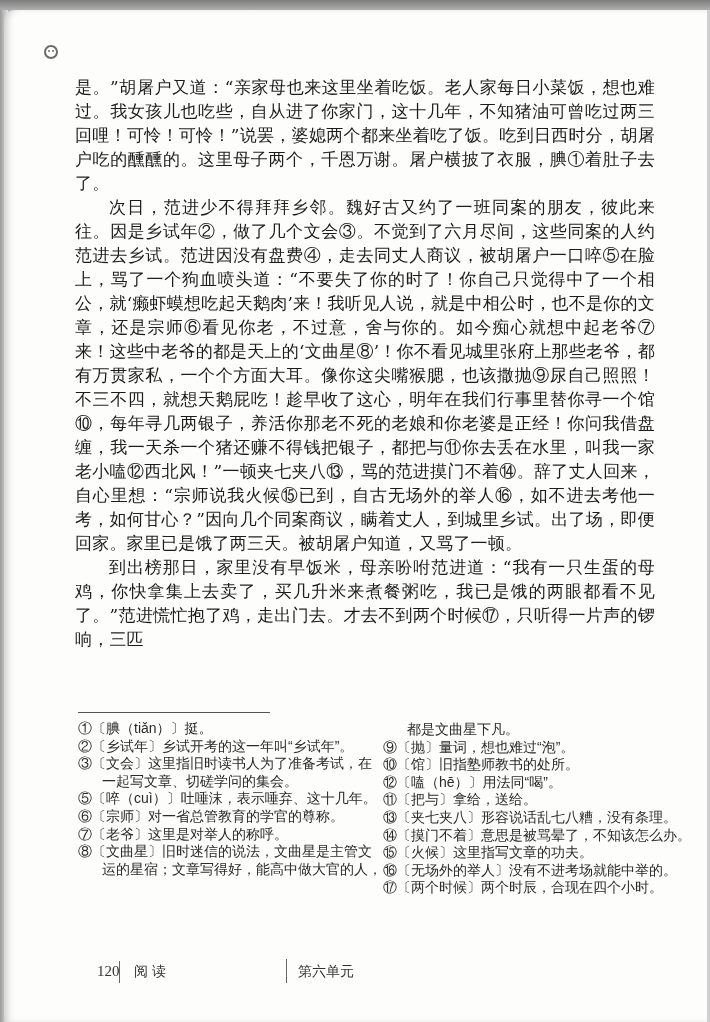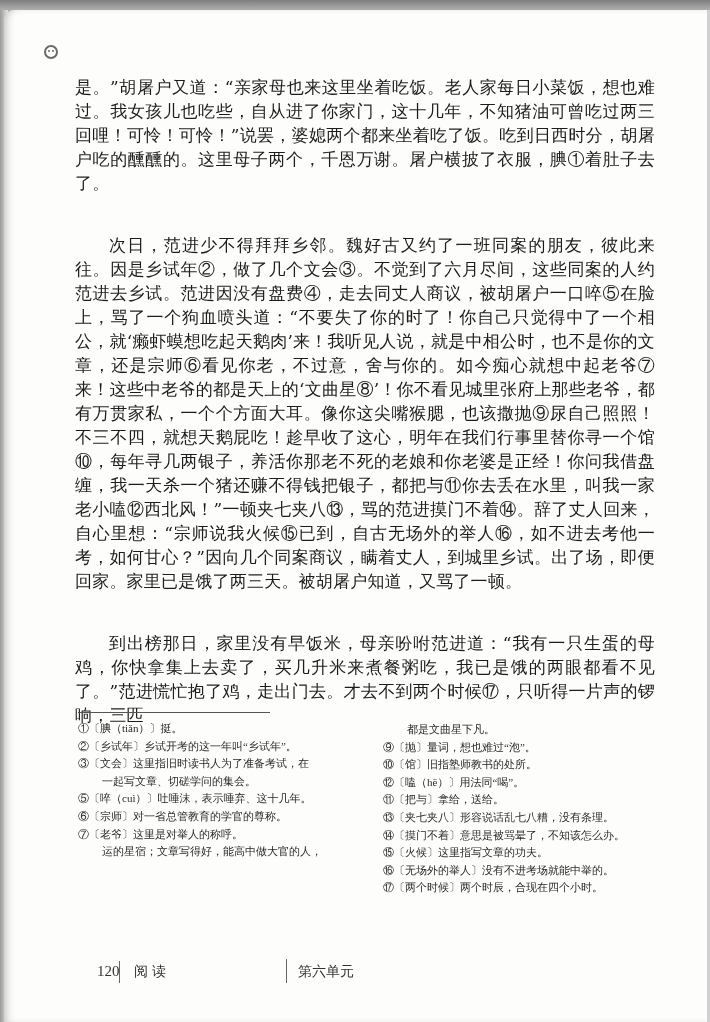--- a/index.html
+++ b/index.html
@@ -32,27 +32,27 @@
   }
   .face-icon::before { left: 2px; }
   .face-icon::after { right: 2px; }
   .body-text {
     position: absolute; left: 75px; top: 75px; width: 580px;
     font-size: 17px; line-height: 24px; color: #1c1c1c;
     letter-spacing: 0.2px;
     text-align: justify;
   }
   .body-text p { margin: 0; }
-  .body-text p.indent { text-indent: 2em; margin-top: 38px; }
+  .body-text p.indent { text-indent: 2em; }
   .rule {
     position: absolute; left: 78px; top: 712px; width: 192px; height: 1px; background: #555;
   }
   .notes {
-    position: absolute; top: 720px; font-size: 11px; line-height: 17.6px; color: #2a2a2a;
-    font-family: Liberation Serif, serif;
+    position: absolute; top: 720px; font-size: 14px; line-height: 17.6px; color: #2a2a2a;
+    font-family: Liberation Sans, sans-serif;
   }
   .notes.left { left: 78px; width: 290px; }
   .notes.right { left: 383px; width: 290px; top: 721px; }
   .note { white-space: nowrap; }
   .note.cont { padding-left: 24px; }
   .footer {
     position: absolute; top: 963px; left: 84px; font-size: 14px; color: #333;
   }
   .footer .num { position: absolute; left: 13px; top: 0; font-family: "Liberation Serif", serif; font-size: 15px; }
   .footer .sep1 { position: absolute; left: 35px; top: -2px; width: 1px; height: 22px; background: #666; }
@@ -83,20 +83,21 @@
 <div class="rule"></div>
 
 <div class="notes left">
   <div class="note">①〔腆（tiǎn）〕挺。</div>
   <div class="note">②〔乡试年〕乡试开考的这一年叫“乡试年”。</div>
   <div class="note">③〔文会〕这里指旧时读书人为了准备考试，在</div>
   <div class="note cont">一起写文章、切磋学问的集会。</div>
   <div class="note">⑤〔啐（cuì）〕吐唾沫，表示唾弃、这十几年。</div>
   <div class="note">⑥〔宗师〕对一省总管教育的学官的尊称。</div>
   <div class="note">⑦〔老爷〕这里是对举人的称呼。</div>
+  <div class="note">⑧〔文曲星〕旧时迷信的说法，文曲星是主管文</div>
   <div class="note cont">运的星宿；文章写得好，能高中做大官的人，</div>
 </div>
 
 <div class="notes right">
   <div class="note cont">都是文曲星下凡。</div>
   <div class="note">⑨〔抛〕量词，想也难过“泡”。</div>
   <div class="note">⑩〔馆〕旧指塾师教书的处所。</div>
   <div class="note">⑫〔嗑（hē）〕用法同“喝”。</div>
   <div class="note">⑪〔把与〕拿给，送给。</div>
   <div class="note">⑬〔夹七夹八〕形容说话乱七八糟，没有条理。</div>

